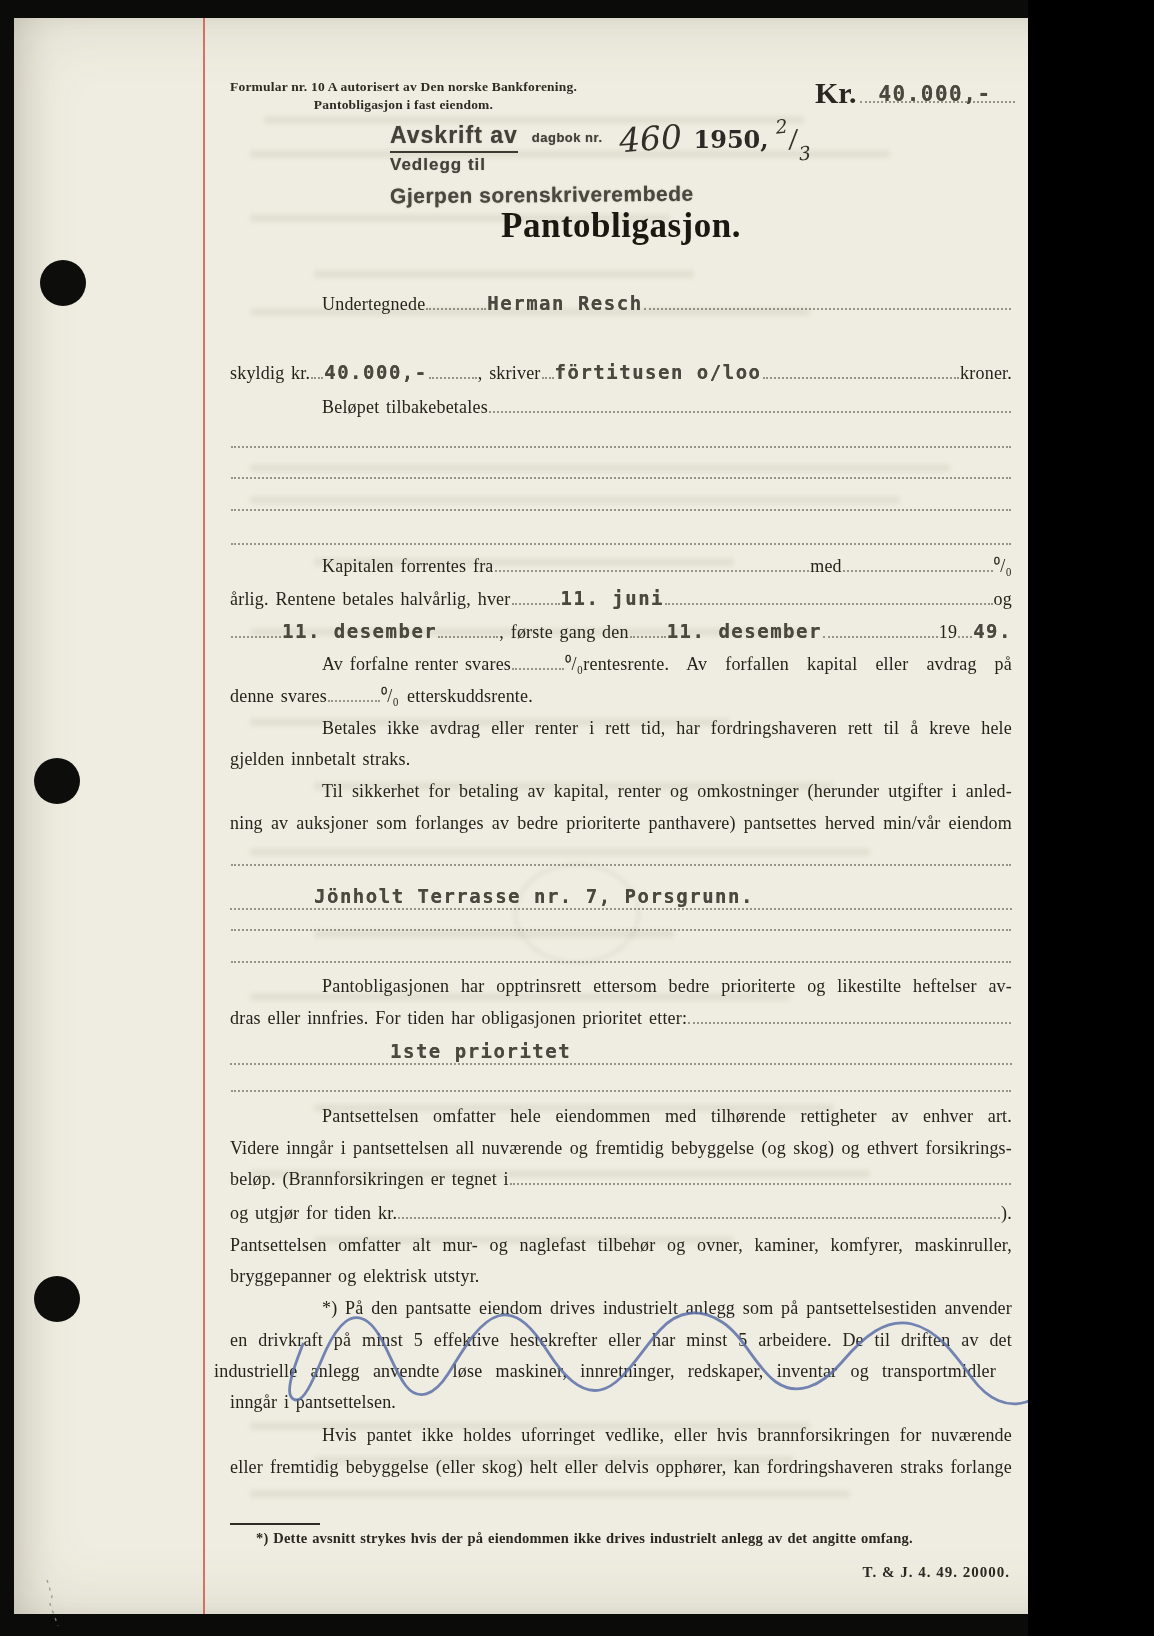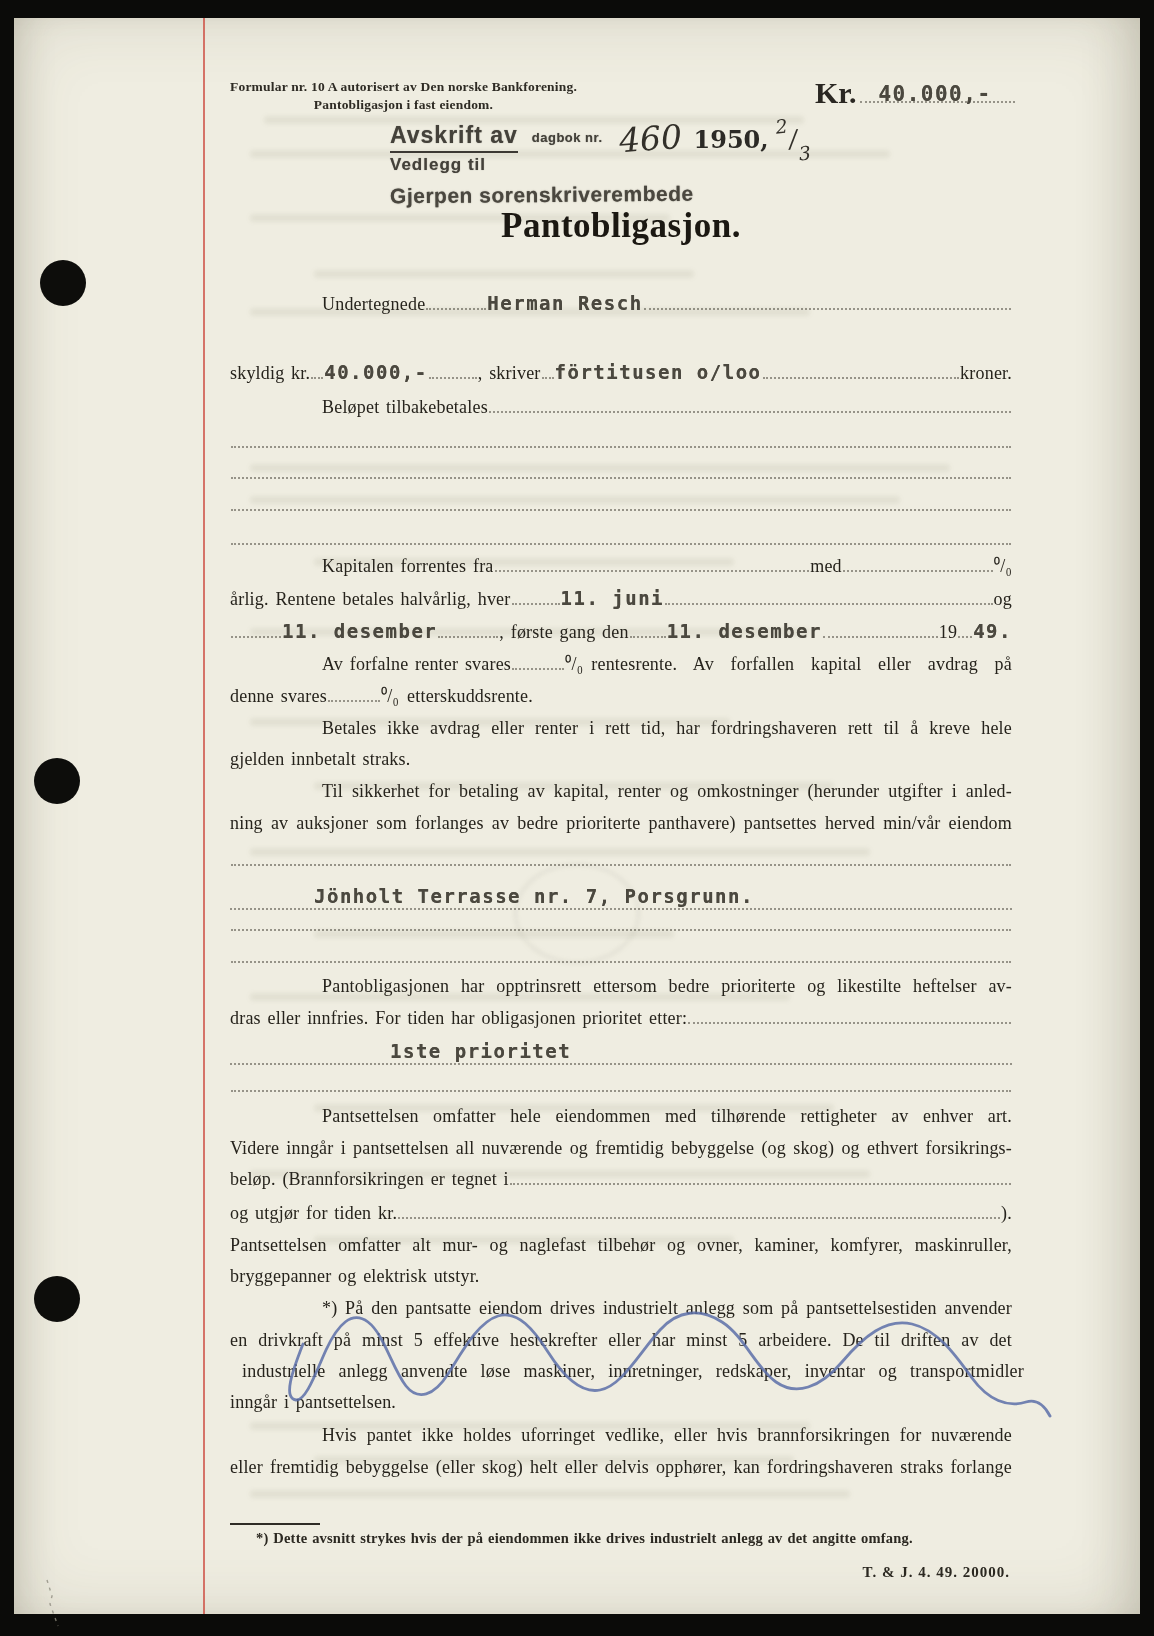--- a/index.html
+++ b/index.html
@@ -4,21 +4,21 @@
 <style>
   :root{
     --paper:#efede1;
     --ink:#26231c;
     --typewriter:#3a372e;
     --stamp:#44413a;
     --marginline:#cc4a3f;
     --strike:#5c6fa8;
   }
   html,body{margin:0;padding:0;background:#000;}
-  .page{position:relative;width:1154px;height:1636px;background:#0b0b09;overflow:hidden;
+  .page{position:relative;width:1028px;height:1636px;background:#0b0b09;overflow:hidden;
         font-family:"Liberation Serif",serif;}
   .paper{position:absolute;left:14px;top:18px;width:1126px;height:1596px;background:var(--paper);
          box-shadow:inset 0 0 70px rgba(95,88,60,.14), inset -40px 0 50px -30px rgba(60,55,35,.18),
                     inset 30px 0 40px -28px rgba(60,55,35,.20);}
   
   .g{position:absolute;height:8px;background:rgba(120,115,92,.10);filter:blur(2px);border-radius:4px;}
   .ghost-circle{position:absolute;left:500px;top:845px;width:120px;height:95px;border:3px solid rgba(120,115,95,.10);
                 border-radius:50%;filter:blur(2px);}
   .redline{position:absolute;left:189px;top:0;width:2px;height:100%;background:var(--marginline);opacity:.75;}
   .hole{position:absolute;width:46px;height:46px;border-radius:50%;background:#0d0d0b;}
@@ -57,21 +57,21 @@
   .p{display:block;font-size:18px;color:var(--ink);line-height:1.08;white-space:nowrap;
      letter-spacing:.2px;word-spacing:2px;}
   .fill{flex:1 1 auto;border-bottom:2px dotted rgba(62,58,48,.5);height:2px;margin:0 1px 4px 1px;min-width:10px;}
   .fw{flex-grow:0;flex-shrink:0;}
   .tw{font-family:"DejaVu Sans Mono",monospace;font-size:19px;font-weight:bold;letter-spacing:1.5px;
       color:var(--typewriter);line-height:1;white-space:nowrap;opacity:.9;
       text-shadow:0 0 .6px rgba(58,55,46,.8);margin-bottom:1px;}
   .jline{position:absolute;font-size:18px;color:var(--ink);line-height:1.08;letter-spacing:.2px;
          word-spacing:2px;text-align:justify;text-align-last:justify;}
   .plain{text-align:right;text-align-last:left;white-space:nowrap;}
-  .jfill{flex:1 1 auto;text-align:justify;text-align-last:justify;white-space:normal;margin-left:8px;}
+  .jfill{flex:1 1 auto;text-align:justify;text-align-last:justify;white-space:normal;margin-left:0;}
   .underrow{position:absolute;}
   .underrow .fullline{position:absolute;left:0;right:0;bottom:2px;border-bottom:2px dotted rgba(62,58,48,.5);}
   .underrow .tw{position:absolute;bottom:5px;}
 
   .foot-rule{position:absolute;left:216px;top:1505px;width:90px;border-top:2.5px solid #2f2c26;}
   .footnote{position:absolute;left:242px;top:1512px;font:bold 14.5px "Liberation Serif",serif;
             color:#2b2821;letter-spacing:.2px;word-spacing:1px;}
   .printer{position:absolute;left:676px;top:1546px;width:320px;text-align:right;
            font:bold 15px "Liberation Serif",serif;color:#2b2821;letter-spacing:1px;}
   .overlay-svg{position:absolute;left:0;top:0;width:1154px;height:1636px;pointer-events:none;}
@@ -265,21 +265,21 @@
       <span class="p">og utgjør for tiden kr.</span>
       <span class="fill"></span>
       <span class="p">).</span>
     </div>
 
     <div class="jline" style="left:216px;top:1218px;width:782px">Pantsettelsen omfatter alt mur- og naglefast tilbehør og ovner, kaminer, komfyrer, maskinruller,</div>
     <div class="jline plain" style="left:216px;top:1249px;width:782px">bryggepanner og elektrisk utstyr.</div>
 
     <div class="jline" style="left:308px;top:1281px;width:690px">*) På den pantsatte eiendom drives industrielt anlegg som på pantsettelsestiden anvender</div>
     <div class="jline" style="left:216px;top:1313px;width:782px">en drivkraft på minst 5 effektive hestekrefter eller har minst 5 arbeidere.  De til driften av det</div>
-    <div class="jline" style="left:228px;top:1344px;width:782px">industrielle anlegg anvendte løse maskiner, innretninger, redskaper, inventar og transportmidler</div>
+    <div class="jline" style="left:200px;top:1344px;width:782px">industrielle anlegg anvendte løse maskiner, innretninger, redskaper, inventar og transportmidler</div>
     <div class="jline plain" style="left:216px;top:1375px;width:782px">inngår i pantsettelsen.</div>
 
     <div class="jline" style="left:308px;top:1408px;width:690px">Hvis pantet ikke holdes uforringet vedlike, eller hvis brannforsikringen for nuværende</div>
     <div class="jline" style="left:216px;top:1440px;width:782px">eller fremtidig bebyggelse (eller skog) helt eller delvis opphører, kan fordringshaveren straks forlange</div>
 
     <div class="foot-rule"></div>
     <div class="footnote">*) Dette avsnitt strykes hvis der på eiendommen ikke drives industrielt anlegg av det angitte omfang.</div>
     <div class="printer">T. &amp; J.  4.  49.  20000.</div>
   </div>
 

